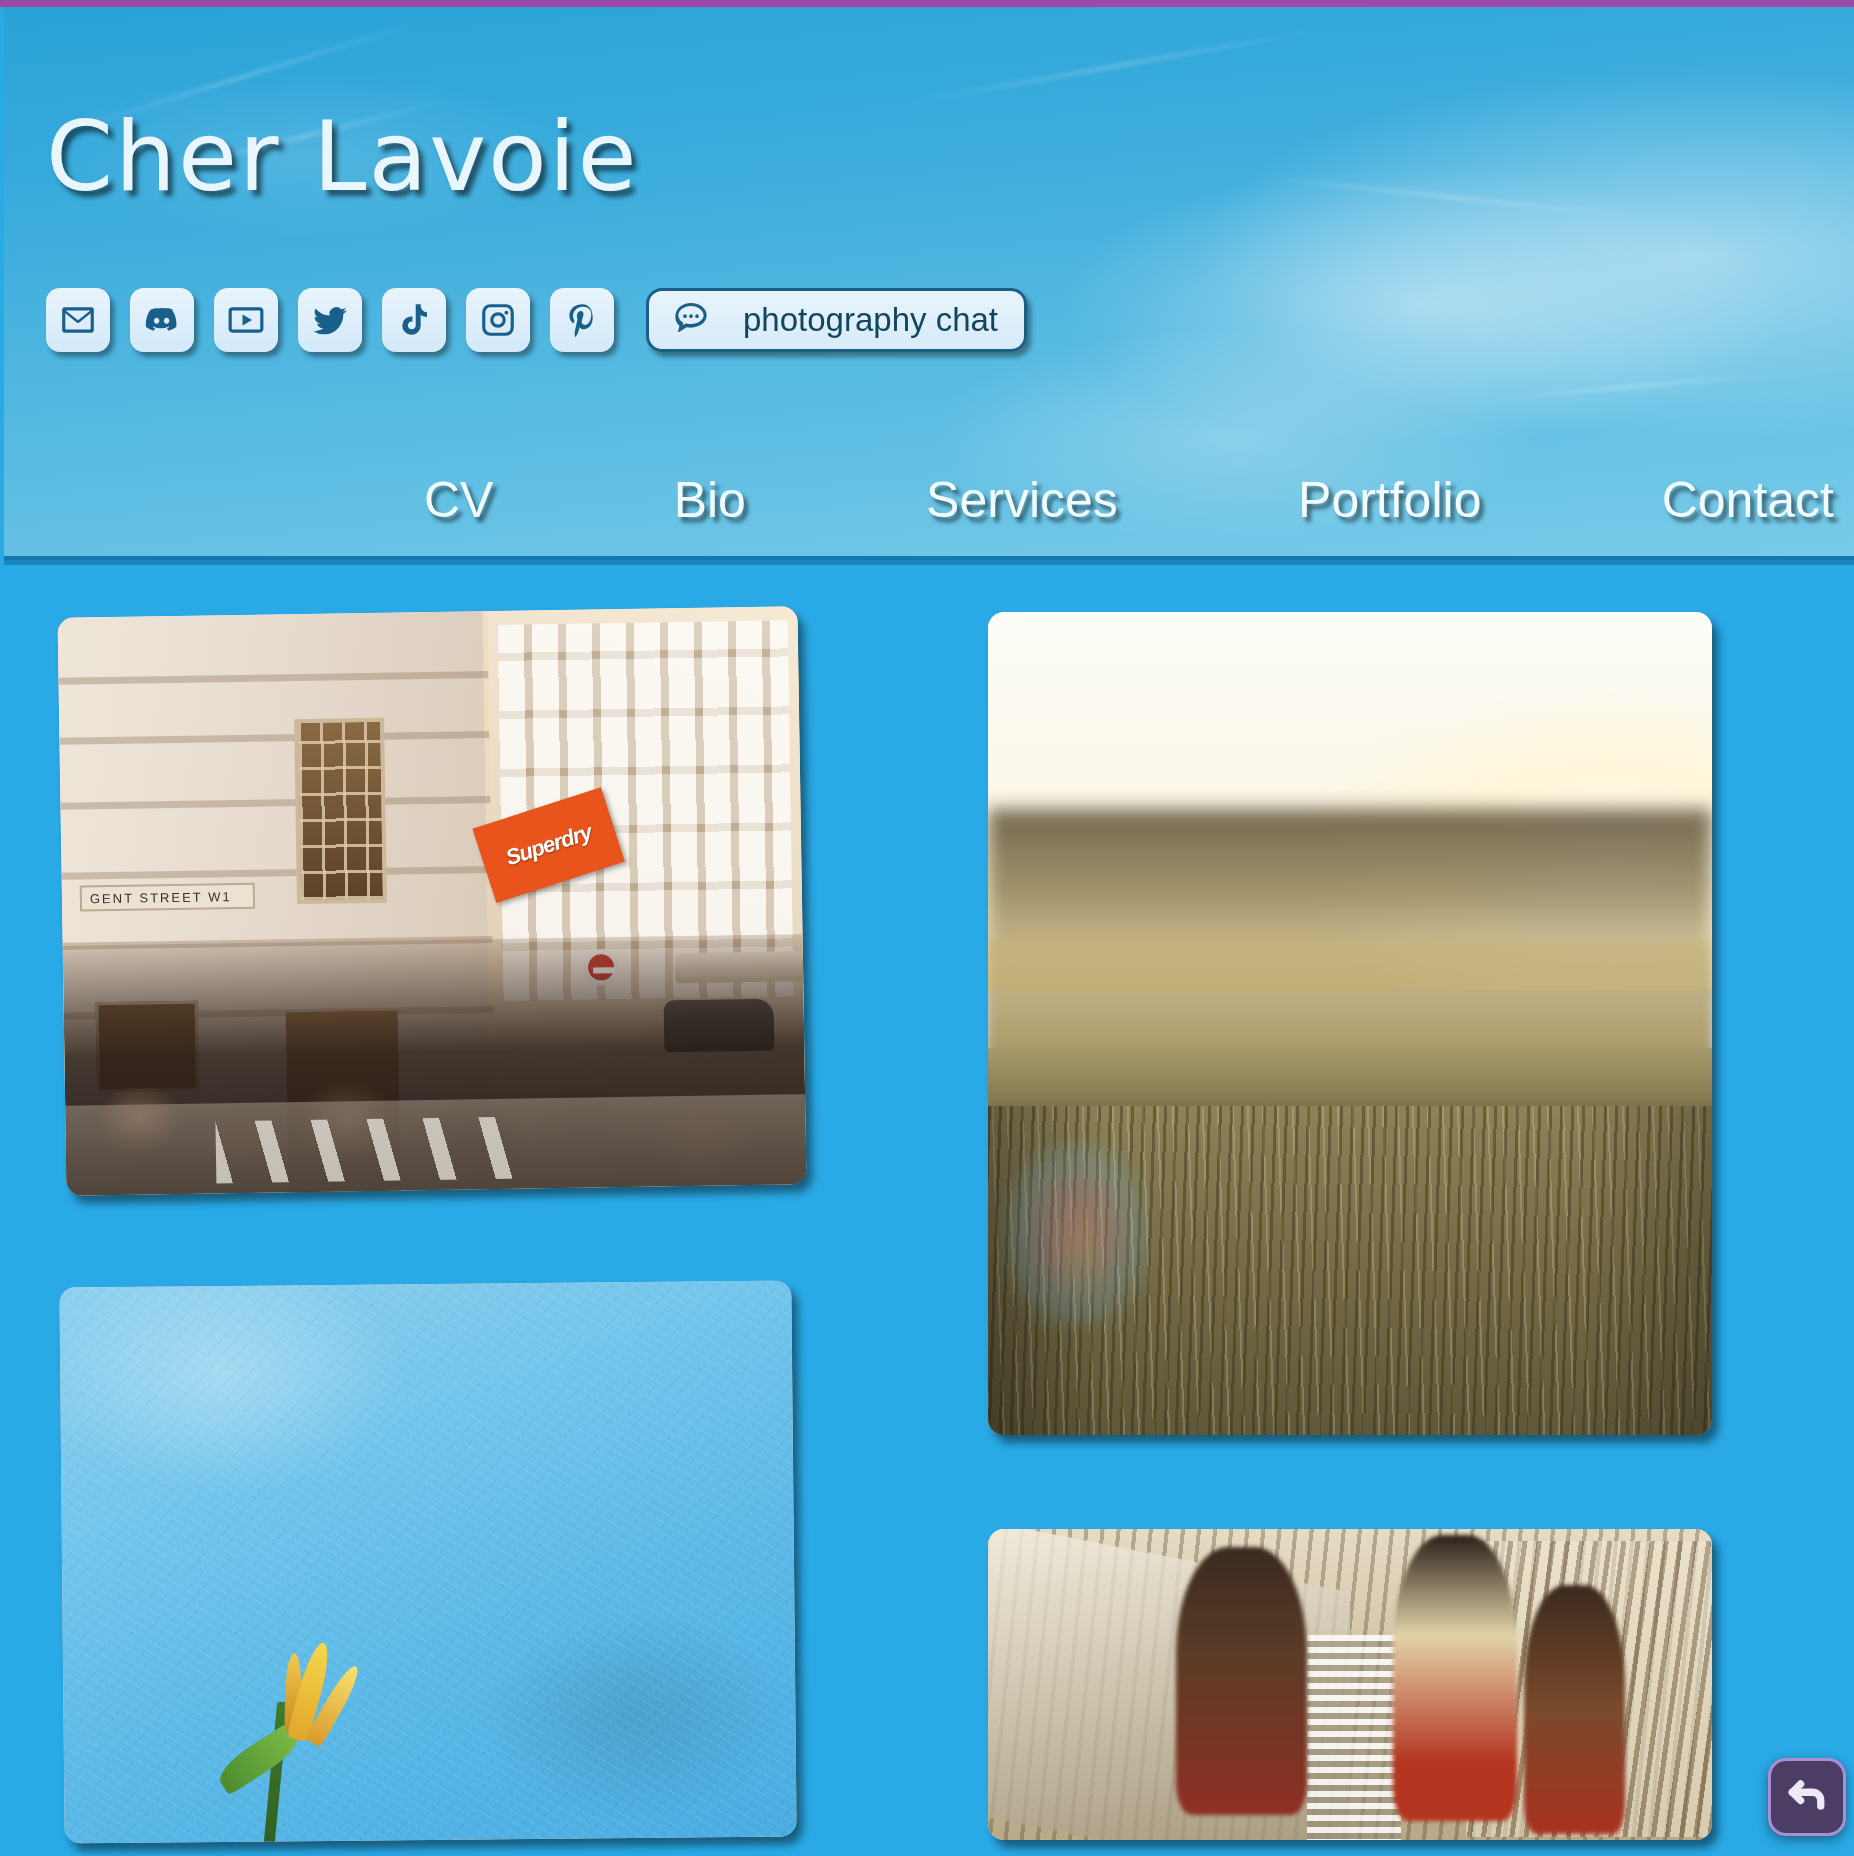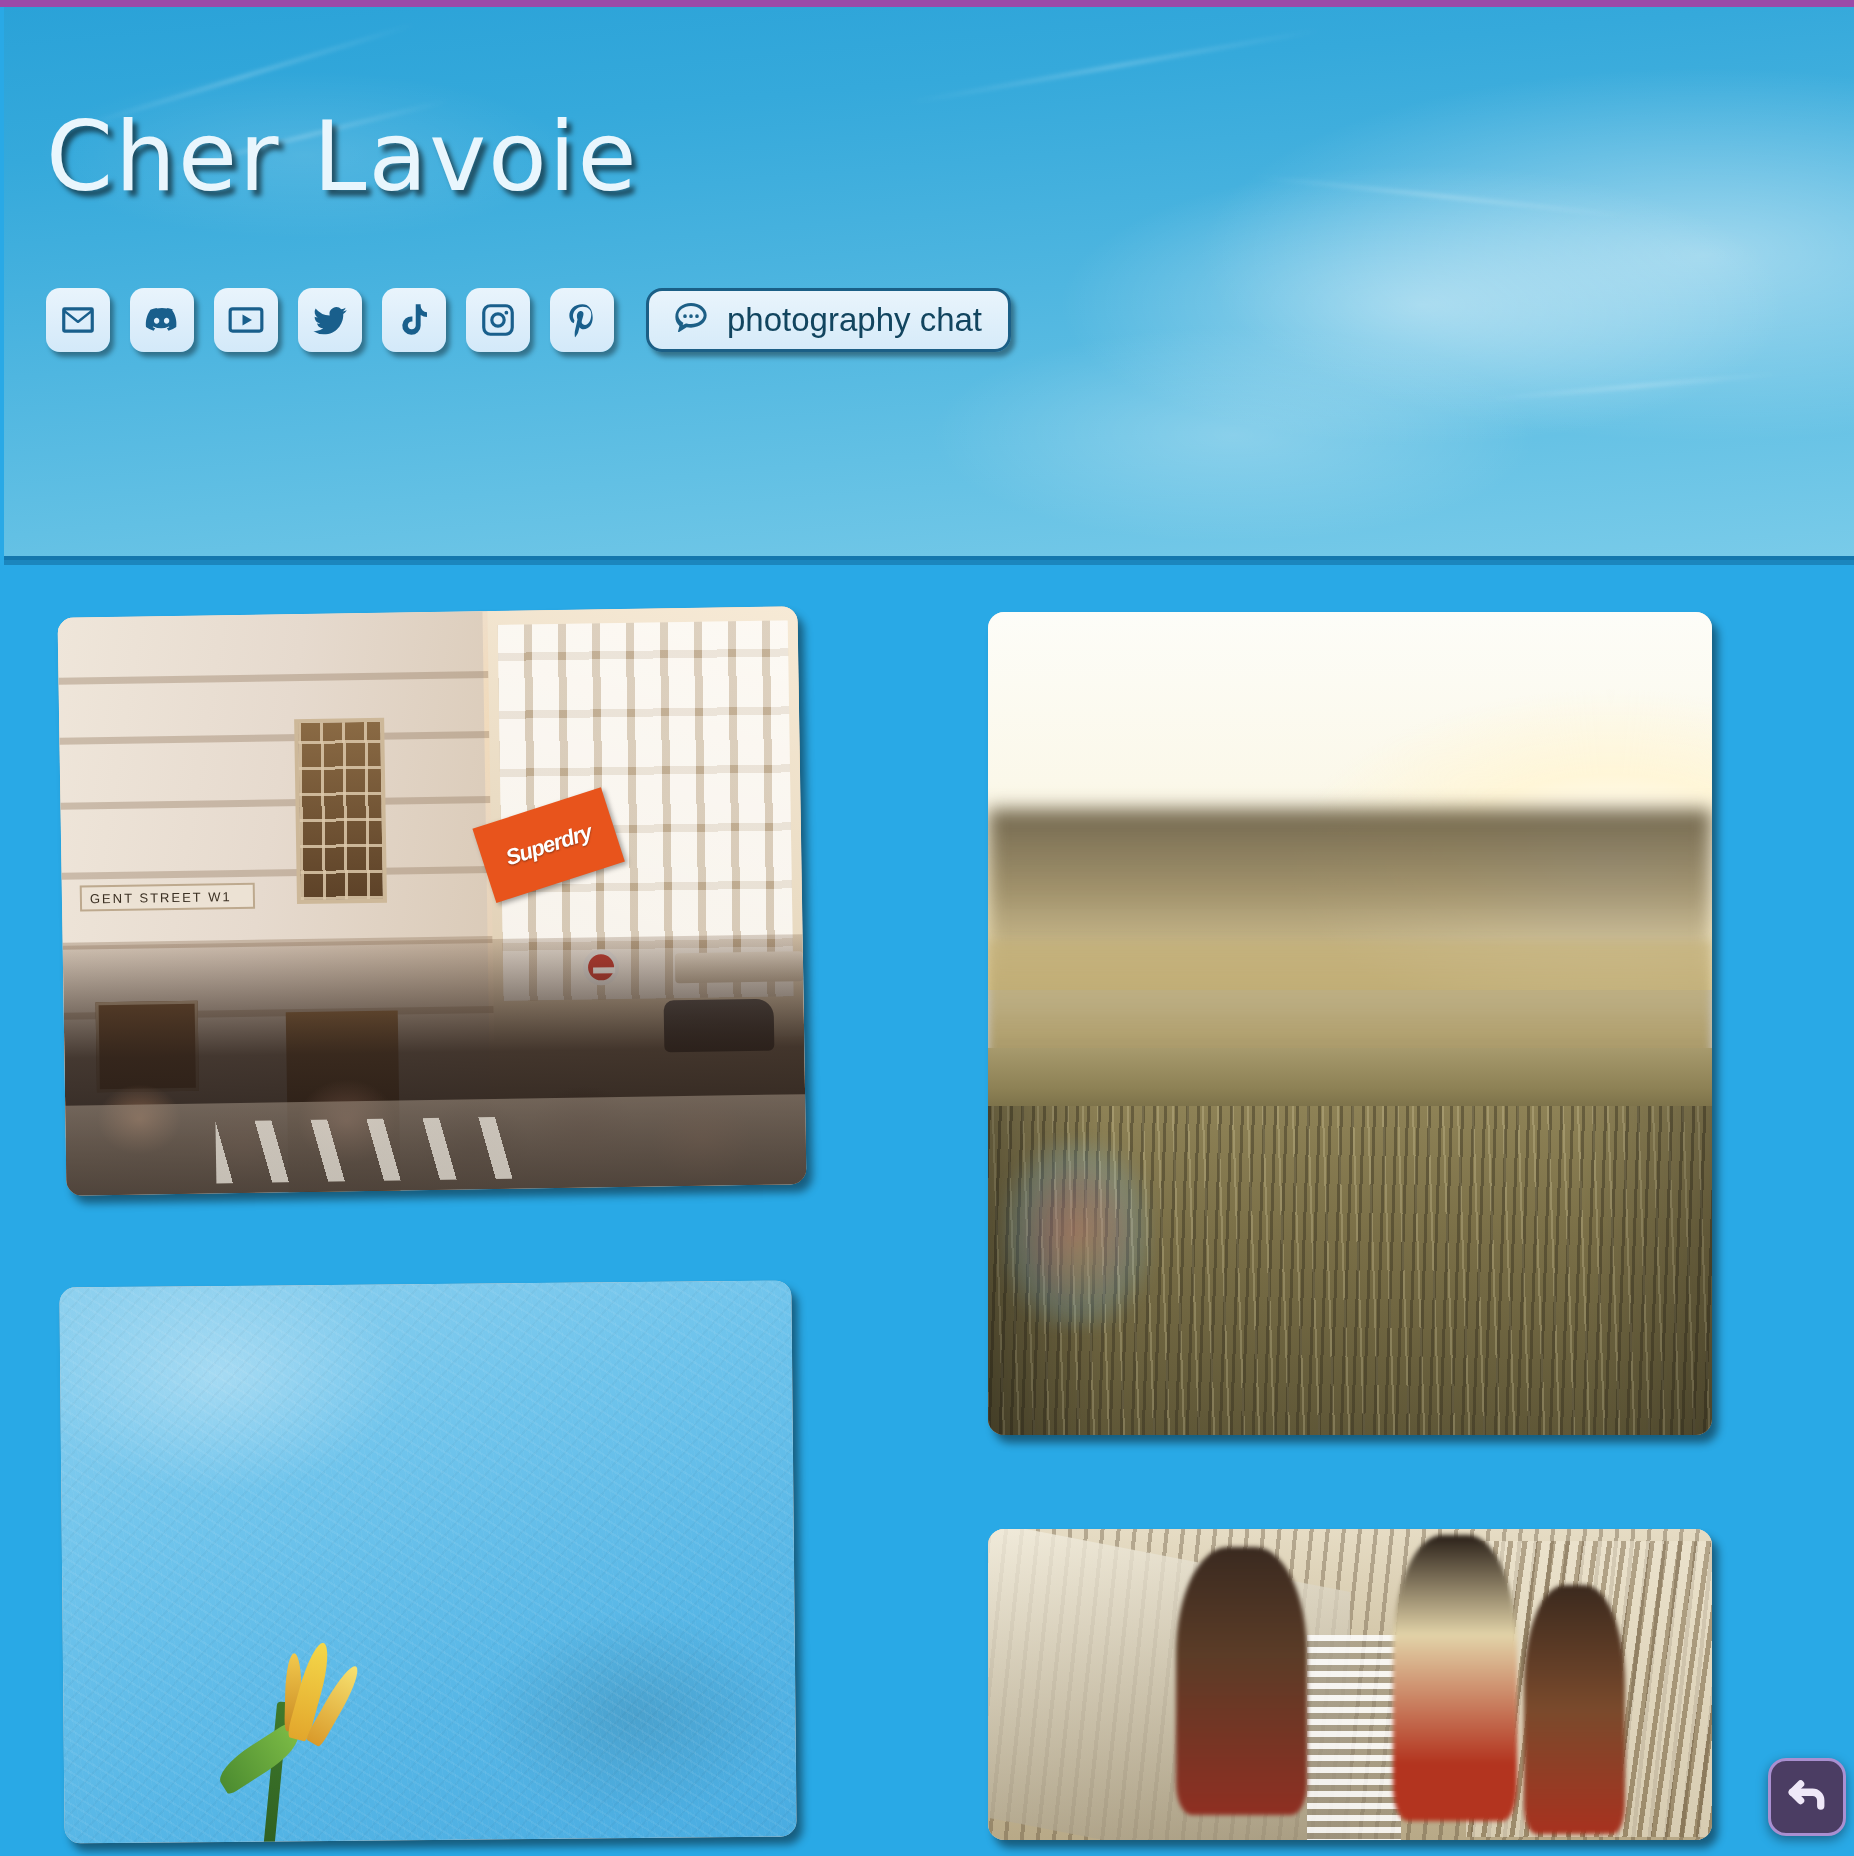--- a/index.html
+++ b/index.html
@@ -106,20 +106,21 @@
     cursor: pointer;
     margin-left: 12px;
   }
   .chat-btn svg { width: 40px; height: 40px; }
   .chat-btn svg * { fill: #1c5f86; }
   .chat-btn .label {
     font-size: 33px;
     color: #12455f;
     font-family: "Liberation Sans", sans-serif;
     white-space: nowrap;
+    margin-left: 16px;
   }
 
   
   .nav {
     position: absolute;
     left: 420px; top: 466px;
     width: 1410px;
     display: flex;
     align-items: center;
     justify-content: space-between;
@@ -480,20 +481,27 @@
       <div class="chat-btn">
         <span>
           <svg viewBox="0 0 24 24">
               <path d="M12 3c5.2 0 9.4 3.3 9.4 7.4s-4.2 7.4-9.4 7.4c-.9 0-1.78-.1-2.6-.29L4.9 20.4a.45.45 0 0 1-.67-.5l.86-3.1C3.5 15.4 2.6 13.5 2.6 11.4 2.6 6.3 6.8 3 12 3Zm0 1.8c-4.3 0-7.6 2.7-7.6 5.6 0 1.6.9 3.1 2.5 4.15l.5.33-.38 1.36 1.9-1 .44.11c.84.21 1.73.32 2.64.32 4.3 0 7.6-2.7 7.6-5.27S16.3 4.8 12 4.8Zm-3.6 5a1.1 1.1 0 1 1 0 2.2 1.1 1.1 0 0 1 0-2.2Zm3.6 0a1.1 1.1 0 1 1 0 2.2 1.1 1.1 0 0 1 0-2.2Zm3.6 0a1.1 1.1 0 1 1 0 2.2 1.1 1.1 0 0 1 0-2.2Z"></path>
             </svg>
         </span>
         <span class="label">photography chat</span>
       </div>
     </nav>
 
+    <nav class="nav">
+      <span class="nav-item">CV</span>
+      <span class="nav-item">Bio</span>
+      <span class="nav-item">Services</span>
+      <span class="nav-item">Portfolio</span>
+      <span class="nav-item">Contact</span>
+    </nav>
   </header>
 
   <main class="gallery">
 
     <div class="col col-left">
 
       <figure class="photo tilt ph-street">
         <div class="photo-inner">
           <div class="sky"></div>
           <div class="bldg-l"></div>

